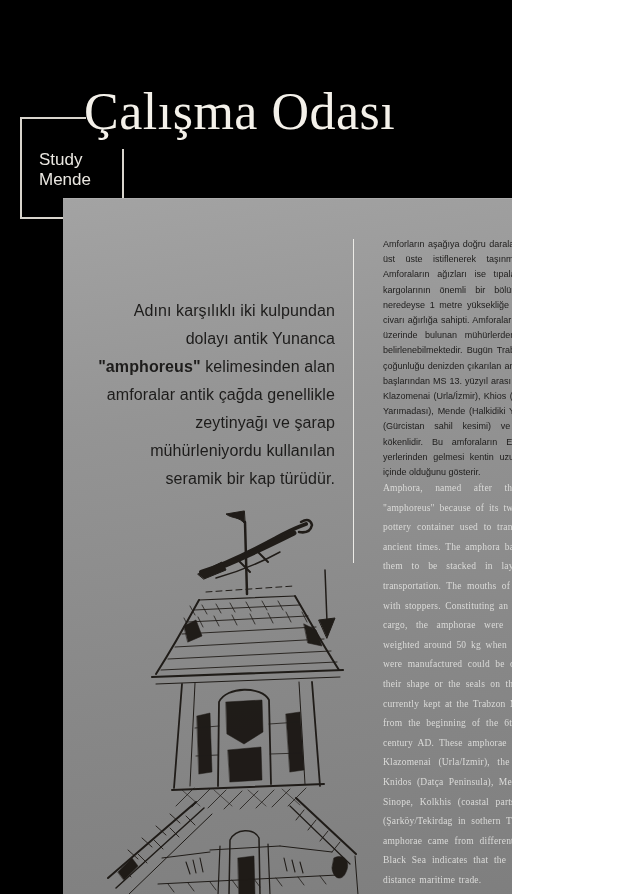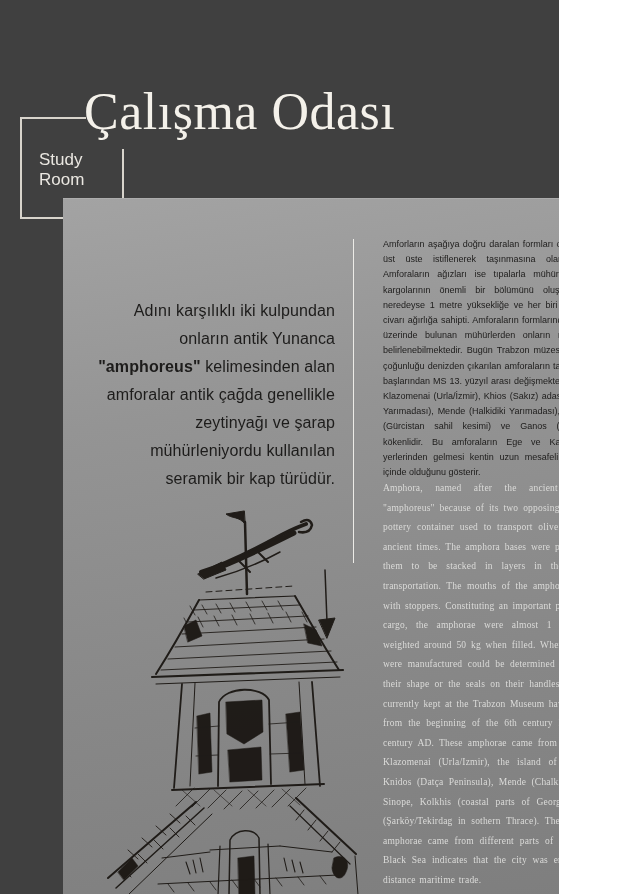--- a/index.html
+++ b/index.html
@@ -1,21 +1,21 @@
 <!DOCTYPE html>
 <html><head>
 <meta charset="utf-8">
 <style>
   * { margin:0; padding:0; box-sizing:border-box; }
   html,body { width:640px; height:894px; }
   body { font-family:"Liberation Sans", sans-serif; overflow:hidden; }
 
   .page {
-    position:relative; width:559px; height:894px;
-    background:#404040; overflow:hidden;
+    position:relative; width:512px; height:894px;
+    background:#000000; overflow:hidden;
   }
 
   
   .topright-line {
     position:absolute; left:601px; top:0; width:4px; height:42px;
     background:#d8d4cc;
   }
   .bracket-top   { position:absolute; left:20px; top:117px; width:66px; height:2px; background:#d8d4cc; }
   .bracket-left  { position:absolute; left:20px; top:117px; width:2px;  height:102px; background:#d8d4cc; }
   .bracket-bottom{ position:absolute; left:20px; top:217px; width:44px; height:2px; background:#d8d4cc; }
@@ -78,28 +78,28 @@
 
   <div class="bracket-top"></div>
   <div class="bracket-left"></div>
   <div class="bracket-bottom"></div>
   <div class="title-tick"></div>
 
   <h1 class="page-title">Çalışma Odası</h1>
 
   <div class="study-room">
     <div>Study</div>
-    <div>Room</div>
+    <div>Mende</div>
   </div>
 
   <div class="panel">
 
     <div class="col-divider"></div>
 
-    <p class="intro-block"><span>Adını karşılıklı iki kulpundan onların antik Yunanca </span><b>"amphoreus"</b><span> kelimesinden alan amforalar antik çağda genellikle zeytinyağı ve şarap mühürleniyordu kullanılan seramik bir kap türüdür.</span></p>
+    <p class="intro-block"><span>Adını karşılıklı iki kulpundan dolayı antik Yunanca </span><b>"amphoreus"</b><span> kelimesinden alan amforalar antik çağda genellikle zeytinyağı ve şarap mühürleniyordu kullanılan seramik bir kap türüdür.</span></p>
 
     <p class="para-tr">Amforların aşağıya doğru daralan formları onların gemilerde üst üste istiflenerek taşınmasına olanak sağlıyordu. Amforaların ağızları ise tıpalarla mühürleniyordu. Gemi kargolarının önemli bir bölümünü oluşturan amforalar neredeyse 1 metre yüksekliğe ve her biri doluyken 50 kg civarı ağırlığa sahipti. Amforaların formlarından veya kulpları üzerinde bulunan mühürlerden onların nerede üretildiği belirlenebilmektedir. Bugün Trabzon müzesinde bulunan ve çoğunluğu denizden çıkarılan amforaların tarihi MÖ 6. yüzyıl başlarından MS 13. yüzyıl arası değişmektedir. Bu amforalar Klazomenai (Urla/İzmir), Khios (Sakız) adası, Knidos (Datça Yarımadası), Mende (Halkidiki Yarımadası), Sinope, Kolkhis (Gürcistan sahil kesimi) ve Ganos (Şarköy/Tekirdağ) kökenlidir. Bu amforaların Ege ve Karadeniz'in farklı yerlerinden gelmesi kentin uzun mesafeli denizsel ticaret içinde olduğunu gösterir.</p>
 
     <p class="para-en">Amphora, named after the ancient Greek word "amphoreus" because of its two opposing handles, was a pottery container used to transport olive oil or wine in ancient times. The amphora bases were pointed, allowing them to be stacked in layers in the ships during transportation. The mouths of the amphorae were sealed with stoppers. Constituting an important part of the ships' cargo, the amphorae were almost 1 meter tall and weighted around 50 kg when filled. Where the amphorae were manufactured could be determined on the basis of their shape or the seals on their handles. The amphorae currently kept at the Trabzon Museum have dates ranging from the beginning of the 6th century BC to the 13th century AD. These amphorae came from such centers as Klazomenai (Urla/Izmir), the island of Khios (Sakiz), Knidos (Datça Peninsula), Mende (Chalkidiki Peninsula), Sinope, Kolkhis (coastal parts of Georgia), and Ganos (Şarköy/Tekirdag in sothern Thrace). The fact that these amphorae came from different parts of the Aegean and Black Sea indicates that the city was engaged in long-distance maritime trade.</p>
 
     <div class="sketch">
       <svg viewBox="0 0 272 389" xmlns="http://www.w3.org/2000/svg">
         <g stroke="#17130f" fill="none" stroke-linecap="round" stroke-linejoin="round" opacity="0.92">
 
           <path d="M147,16 L149,88" stroke-width="2.5"></path>

